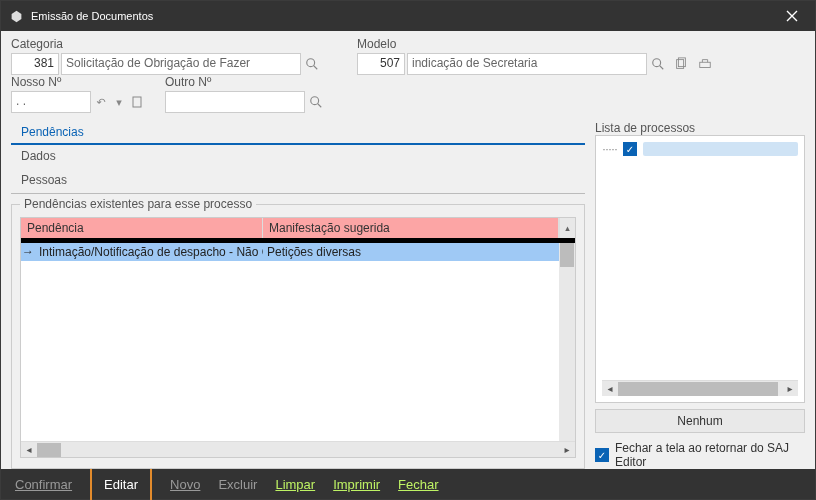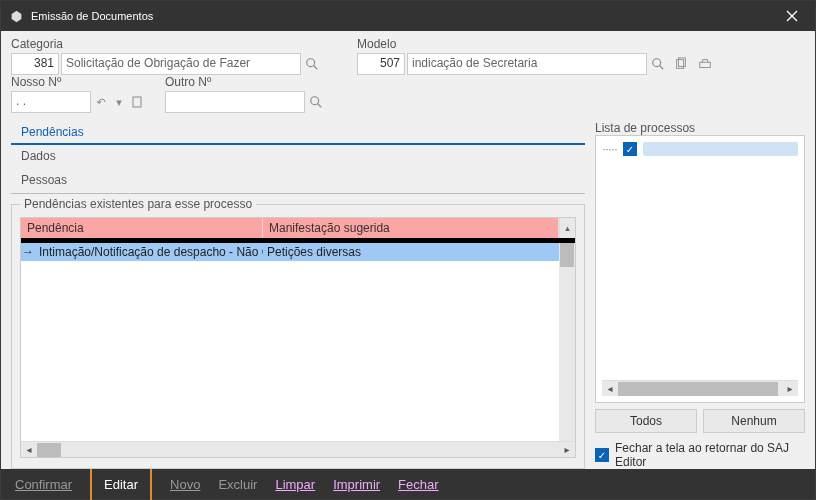--- a/index.html
+++ b/index.html
@@ -54,21 +54,21 @@
   .tree-row { display: flex; align-items: center; gap: 6px; font-size: 12px; color: #333; }
   .tree-dots { color: #888; letter-spacing: -1px; }
   .tree-check { width: 14px; height: 14px; border: 1px solid #0a63b5; background: #0a63b5; display: inline-flex; align-items: center; justify-content: center; color: #fff; font-size: 10px; }
   .tree-item-text { flex: 1; background: linear-gradient(#cfe3f5,#cfe3f5); height: 14px; border-radius: 2px; filter: blur(0.5px); }
   .tree-hscroll { height: 16px; background: #e8e8e8; display: flex; align-items: center; border-top: 1px solid #ddd; margin-top: auto; }
   .right-buttons { display: flex; gap: 6px; margin-top: 6px; }
   .btn { flex: 1; background: #e9e9e9; border: 1px solid #ccc; height: 24px; font-size: 12px; color: #333; cursor: pointer; }
   .check-row { display: flex; align-items: center; gap: 6px; margin-top: 8px; font-size: 12px; color: #333; }
   .check-row .tree-check { flex-shrink: 0; }
   .footer { background: #333; height: 30px; display: flex; align-items: center; padding: 0 14px; font-size: 13px; color: #ccc; gap: 18px; }
-  .footer .fitem { cursor: pointer; color: #f0abfc; }
+  .footer .fitem { cursor: pointer; color: #bef264; }
   .footer .fitem.dim { color: #999; }
   .footer .fitem.highlight { border: 2px solid #e38b2c; padding: 16px 12px; color: #fff; border-radius: 2px; }
   .footer .fitem span.u { text-decoration: underline; }
   .hs-thumb-wide { position: absolute; left: 0; top: 1px; height: 14px; width: 160px; background: #bcbcbc; }
 </style>
 </head>
 <body>
 
 <div class="window">
   <div class="titlebar">
@@ -202,21 +202,20 @@
           <div style="flex:1"></div>
           <div class="tree-hscroll">
             <div class="hs-btn">◂</div>
             <div class="hs-track">
                 <div class="hs-thumb-wide"></div>
               </div>
             <div class="hs-btn">▸</div>
           </div>
         </div>
         <div class="right-buttons">
-          <button class="btn">Todos</button>
           <button class="btn">Nenhum</button>
         </div>
         <div class="check-row">
           <span class="tree-check">✓</span>
           <span>Fechar a tela ao retornar do SAJ Editor</span>
         </div>
       </div>
     </div>
   </div>
 

